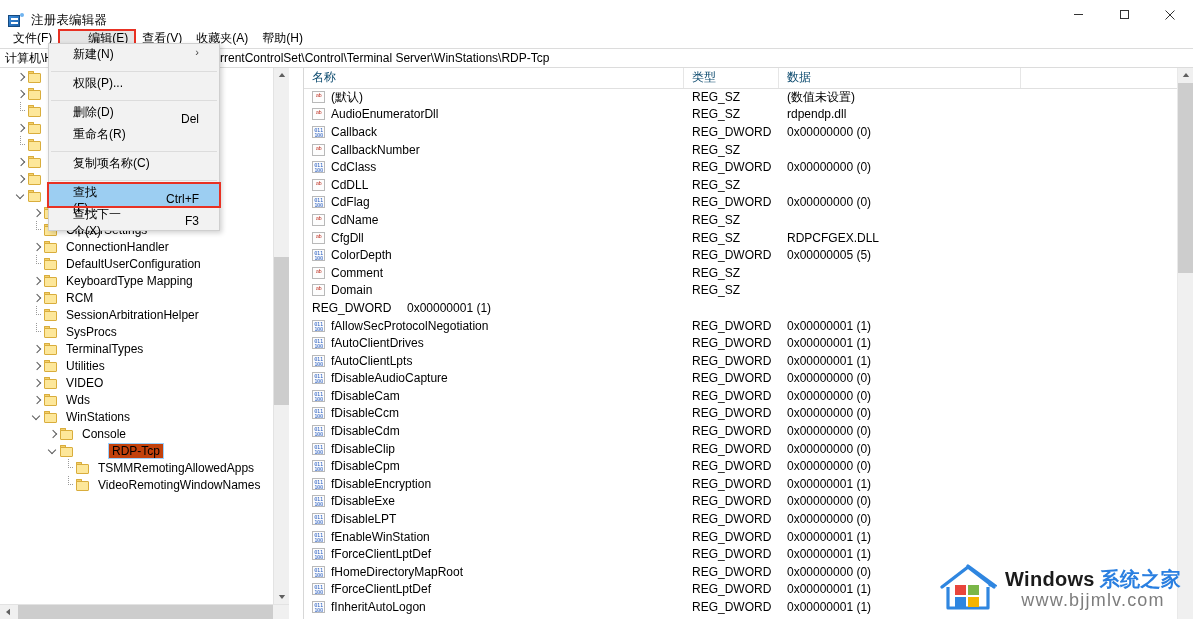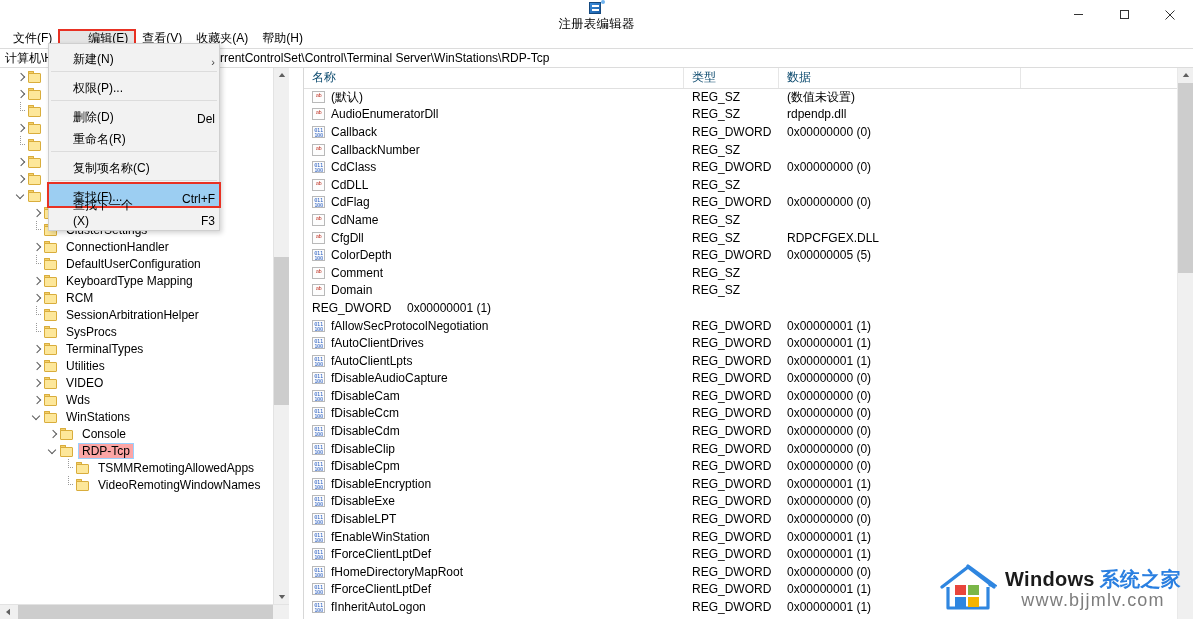--- a/index.html
+++ b/index.html
@@ -14,24 +14,23 @@
     color: #000;
     position: relative;
     -webkit-font-smoothing: antialiased;
   }
 
   
   .titlebar {
     height: 29px;
     background: #ffffff;
     display: flex;
-    align-items: center;
+    align-items: flex-end;
     position: relative;
     border-bottom: none;
-    flex-direction: column;
   }
   .title-icon {
     width: 16px; height: 16px;
     margin-left: 8px; margin-right: 7px;
     position: relative;
     flex: 0 0 auto;
   }
   .title-icon .reg-body {
     position: absolute; left: 0; top: 2px;
     width: 12px; height: 12px;
@@ -211,22 +210,23 @@
     box-sizing: border-box;
     border-radius: 0 1px 1px 1px;
   }
   .tree-label {
     font-size: 12px;
     line-height: 14px;
     color: #000;
     padding: 0 3px;
   }
   .tree-row.selected .tree-label {
-    background: #fca5a5;
+    background: #c2410c;
     outline: 1px solid #99d1ff;
+    margin-left: 30px;
   }
 
   
   .tree-vscroll {
     position: absolute;
     right: 14px; top: 0;
     width: 15px; height: 538px;
     background: #f0f0f0;
     border-left: 1px solid #e3e3e3;
   }
@@ -351,24 +351,24 @@
     background: #f2f2f2;
     border: 1px solid #cfcfcf;
     box-shadow: 2px 2px 5px rgba(0,0,0,.18);
     z-index: 60;
     padding: 2px 0 2px 0;
     box-sizing: border-box;
   }
   .dd-item {
     height: 22px;
     display: flex;
-    align-items: flex-end;
+    align-items: flex-start;
     position: relative;
     padding-left: 24px;
-    padding-right: 4px;
+    padding-right: 20px;
     font-size: 12px;
     color: #000;
     box-sizing: border-box;
     gap: 42px;
   }
   .dd-item.sel {
     background: #9ccef2;
   }
   .dd-item.redbox {
     outline: 2px solid #e83123;

